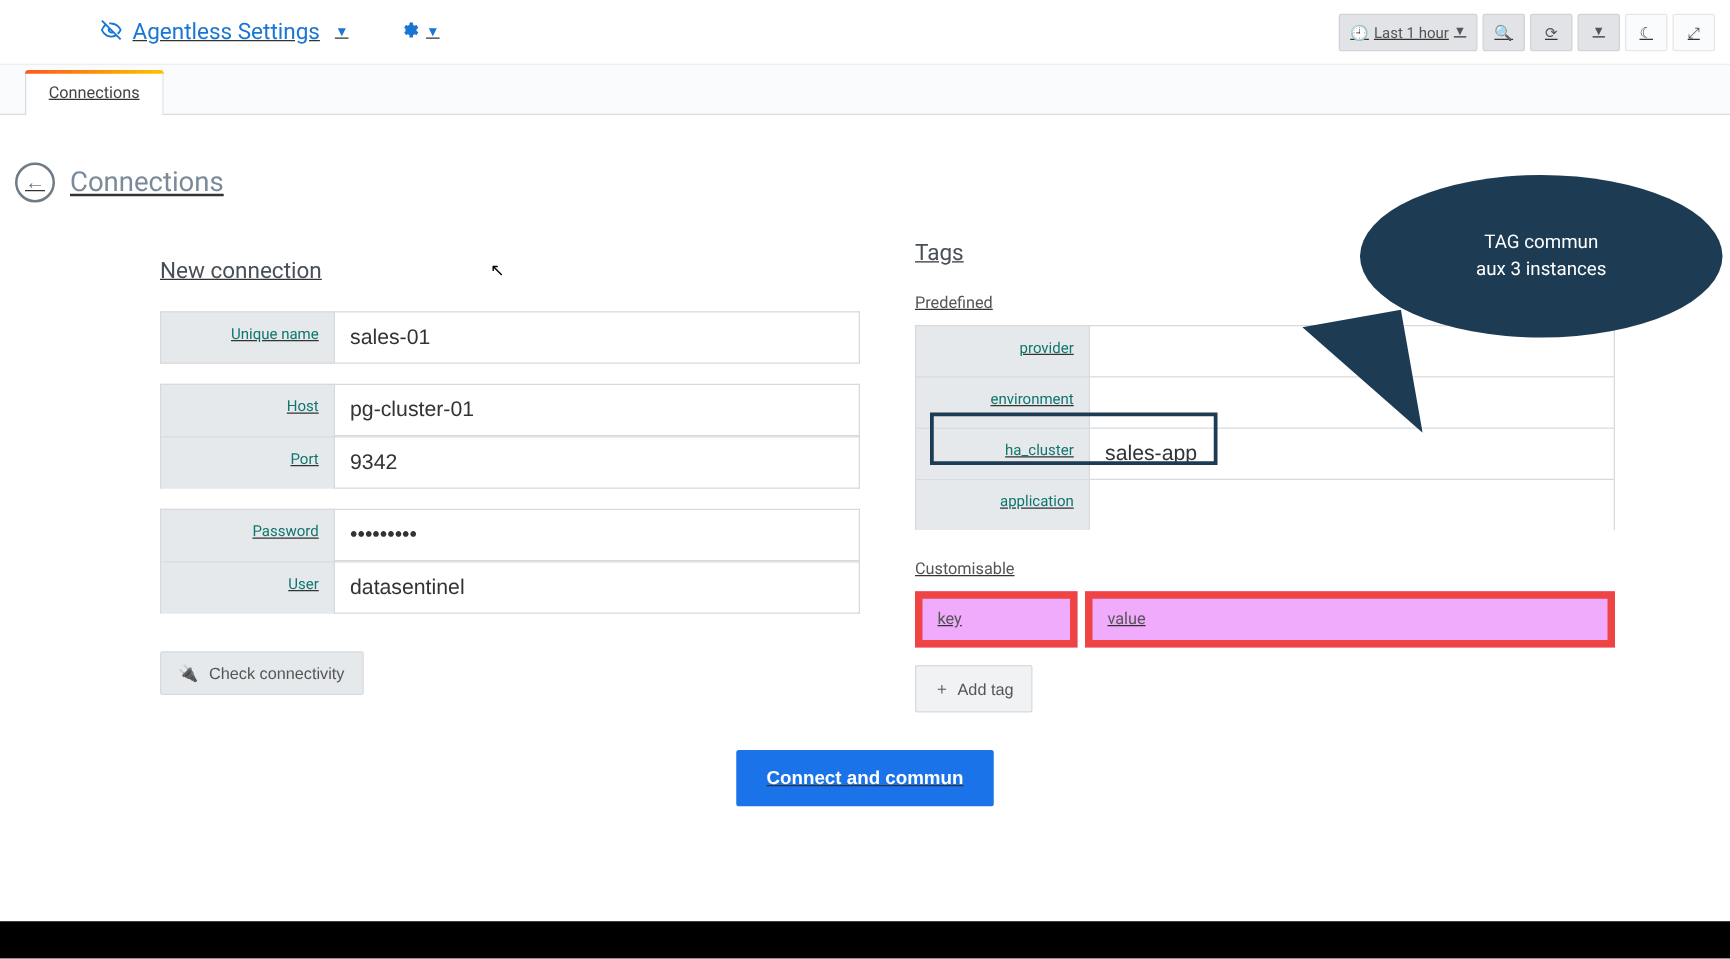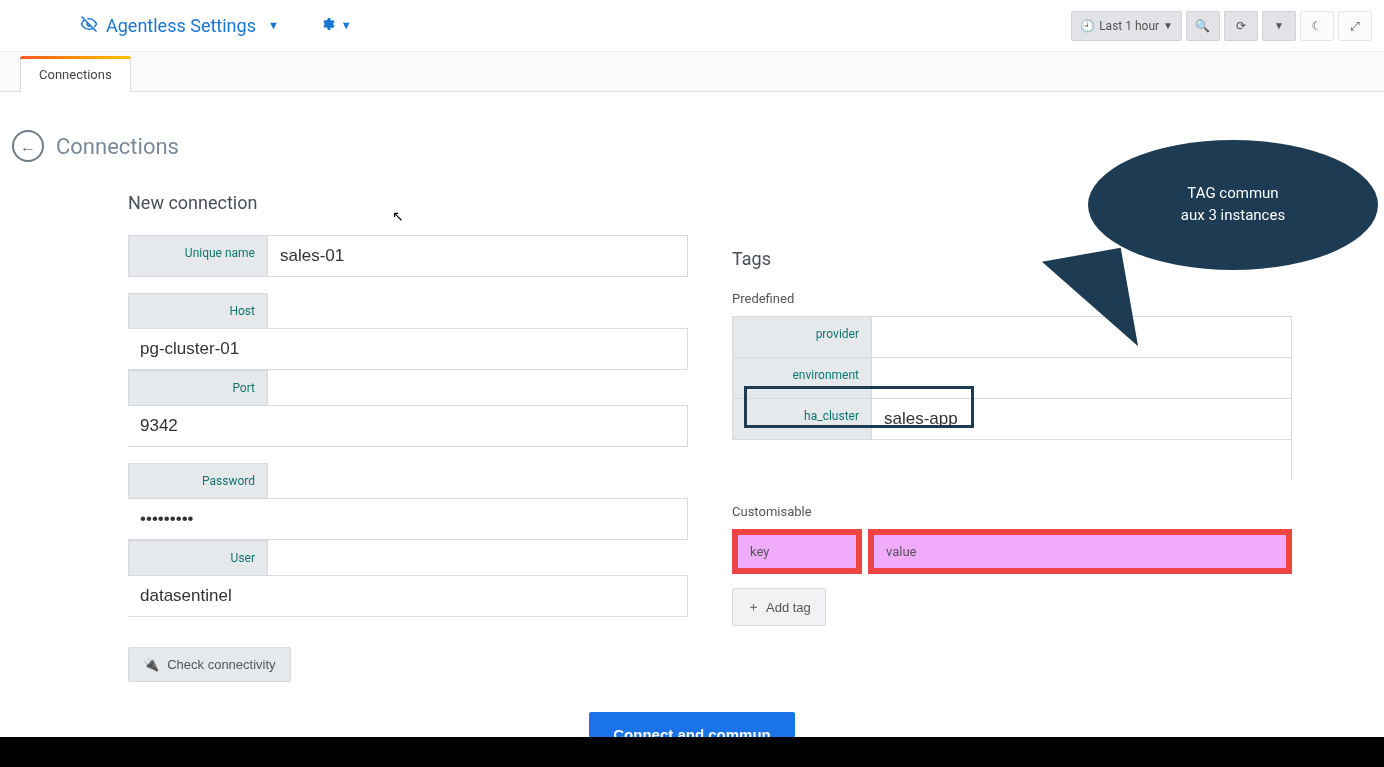--- a/index.html
+++ b/index.html
@@ -1,17 +1,17 @@
 <!DOCTYPE html>
 <html><head>
 <meta charset="utf-8">
 <style>
 * { box-sizing: border-box; margin: 0; padding: 0; }
 body { font-family: -apple-system, BlinkMacSystemFont, "Segoe UI", Roboto, Helvetica, Arial, sans-serif; font-size: 13px; color: #333; background: #fff; }
-.page { width: 1384px; height: 767px; position: relative; background: #fff; overflow: hidden; }
+.page { width: 1384px; height: 767px; position: relative; background: #fff; overflow: hidden; text-decoration: underline; }
 
 
 .topbar { height: 52px; display: flex; align-items: center; padding: 0 12px; border-bottom: 1px solid #eee; }
 .brand-area { display: flex; align-items: center; gap: 8px; margin-left: 68px; }
 .eye-icon { color: #1976d2; font-size: 16px; }
 .brand-title { color: #1976d2; font-size: 18px; font-weight: 400; }
 .brand-caret { color: #1976d2; font-size: 11px; margin-left: 4px; }
 .gear-area { margin-left: 40px; display: flex; align-items: center; gap: 6px; color: #1976d2; }
 
 .top-right { margin-left: auto; display: flex; gap: 4px; align-items: center; }
@@ -37,21 +37,21 @@
 .col { flex: 1; }
 .col-left { margin-left: 116px; max-width: 560px; }
 .col-right { margin-left: 20px; max-width: 560px; }
 
 .section-title { font-size: 18px; font-weight: 400; color: #494f56; margin-bottom: 22px; }
 .sub-title { font-size: 13px; color: #555; margin-bottom: 10px; margin-top: 4px; }
 
 .field-row { display: flex; margin-bottom: 0; }
 .field-row + .field-row { }
 .field-group { margin-bottom: 16px; }
-.field-group.tight .field-row { margin-bottom: 0; flex-direction: column; }
+.field-group.tight .field-row { margin-bottom: 0; }
 .field-group.tight .field-row .label-cell, .field-group.tight .field-row .input-cell { border-bottom: none; }
 
 .label-cell { width: 140px; background: #e6e9ec; border: 1px solid #d6dade; padding: 10px 12px; font-size: 12px; color: #0f766e; text-align: right; }
 .input-cell { flex: 1; }
 .input-cell input { width: 100%; height: 100%; border: 1px solid #d6dade; border-left: none; padding: 10px 12px; font-size: 17px; color: #333; outline: none; background: #fff; }
 
 .check-btn { margin-top: 14px; display: inline-flex; align-items: center; gap: 8px; background: #e6e9ec; border: 1px solid #d6dade; padding: 9px 14px; font-size: 13px; color: #555; cursor: pointer; border-radius: 2px; }
 
 
 .tag-rows .field-row:not(:last-child) .label-cell,
@@ -194,20 +194,21 @@
         </div>
         <div class="field-row">
           <div class="label-cell">environment</div>
           <div class="input-cell"><input type="text" value="" style=""></div>
         </div>
         <div class="field-row">
           <div class="label-cell">ha_cluster</div>
           <div class="input-cell"><input type="text" value="sales-app" style=""></div>
         </div>
         <div class="field-row">
+          <div class="label-cell">application</div>
           <div class="input-cell"><input type="text" value="" style=""></div>
         </div>
         <div class="highlight-box" style="top:70px; left:12px; width:230px; height:42px;"></div>
       </div>
 
       <div class="sub-title" style="margin-top:24px;">Customisable</div>
       <div class="kv-row">
         <div class="kv-cell kv-key">key</div>
         <div class="kv-cell kv-val">value</div>
       </div>

